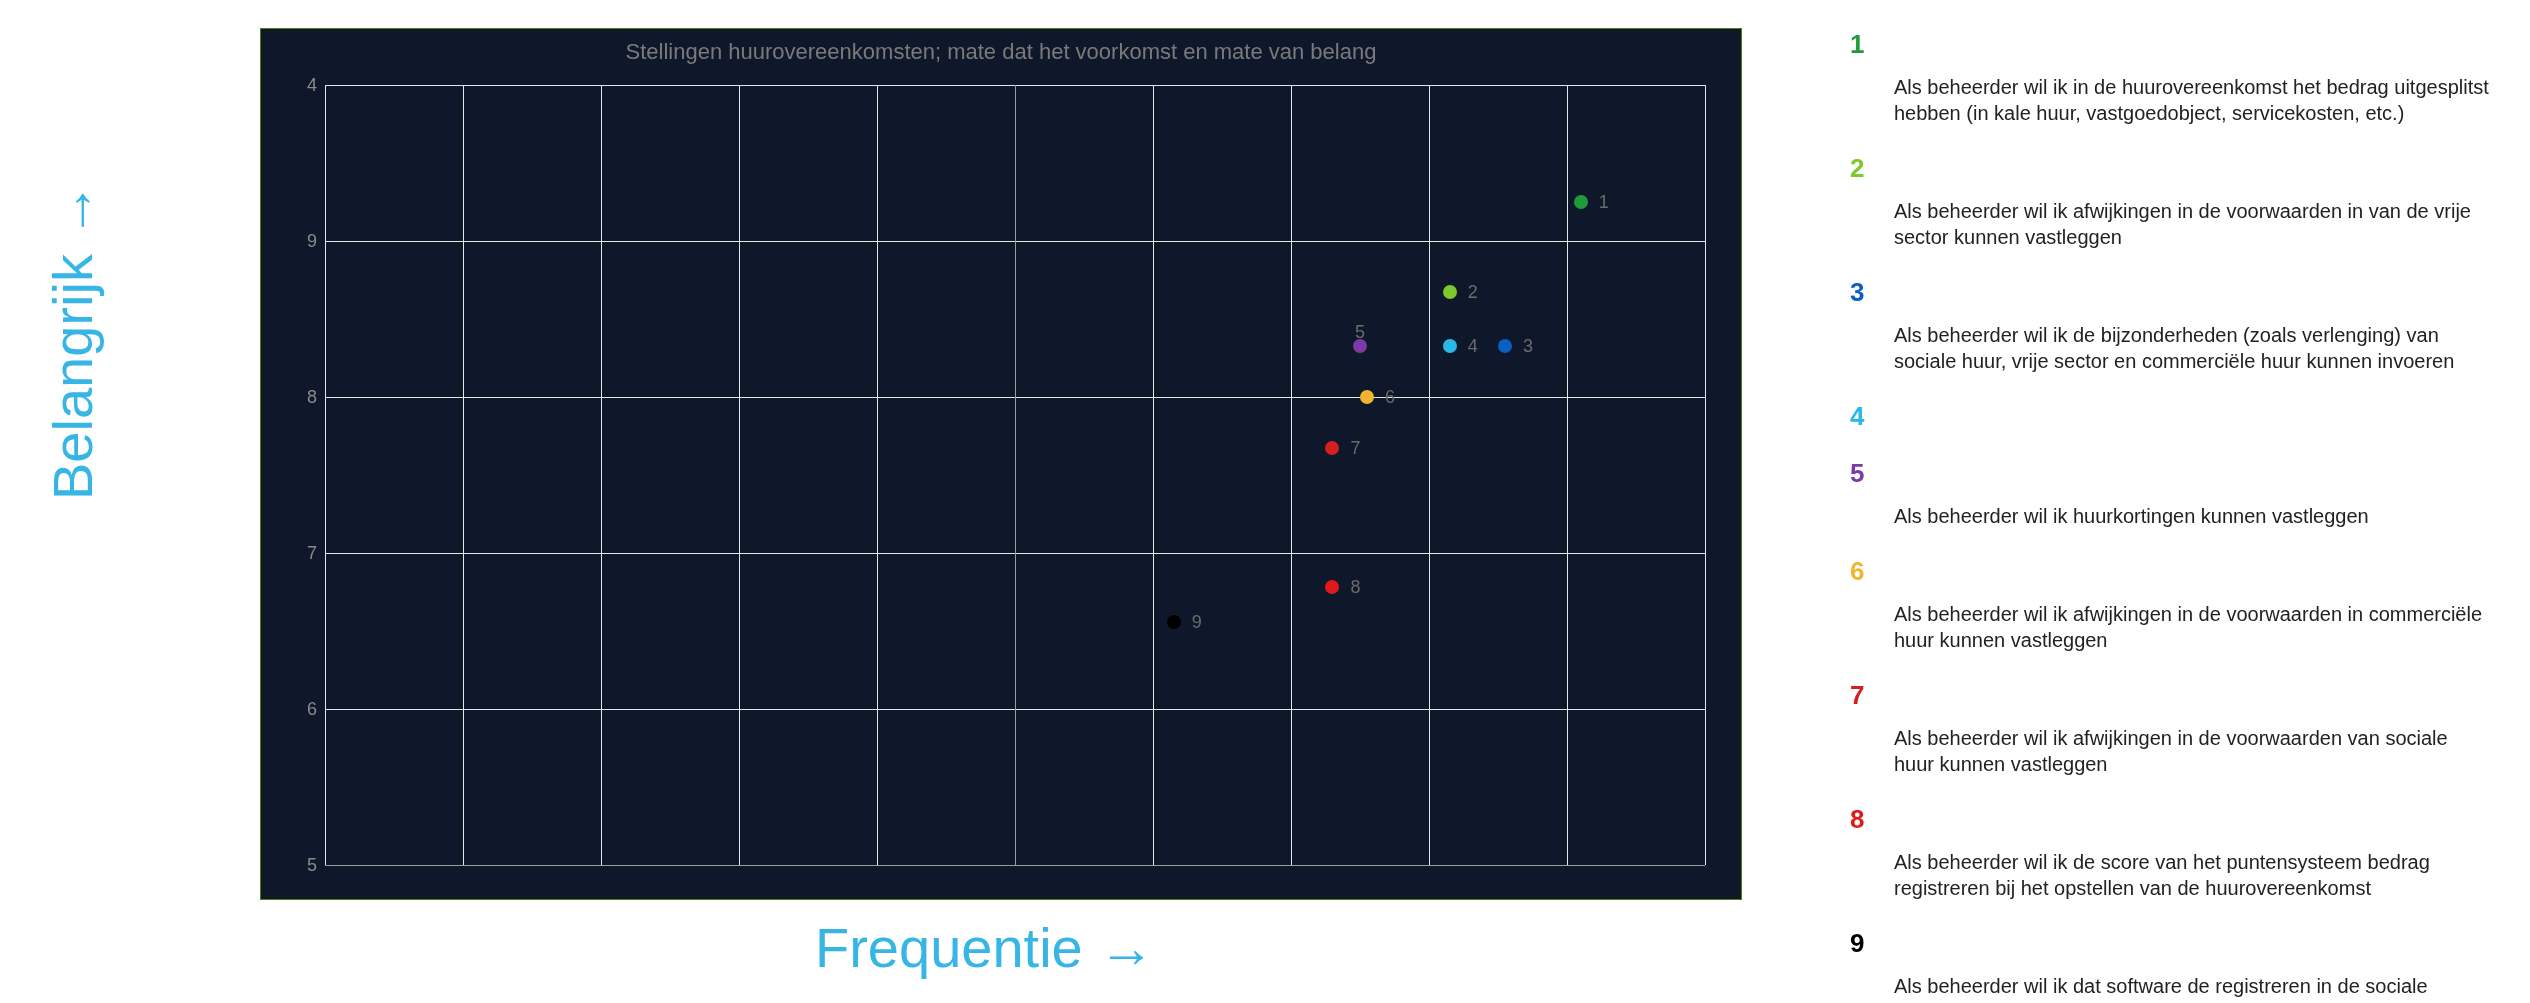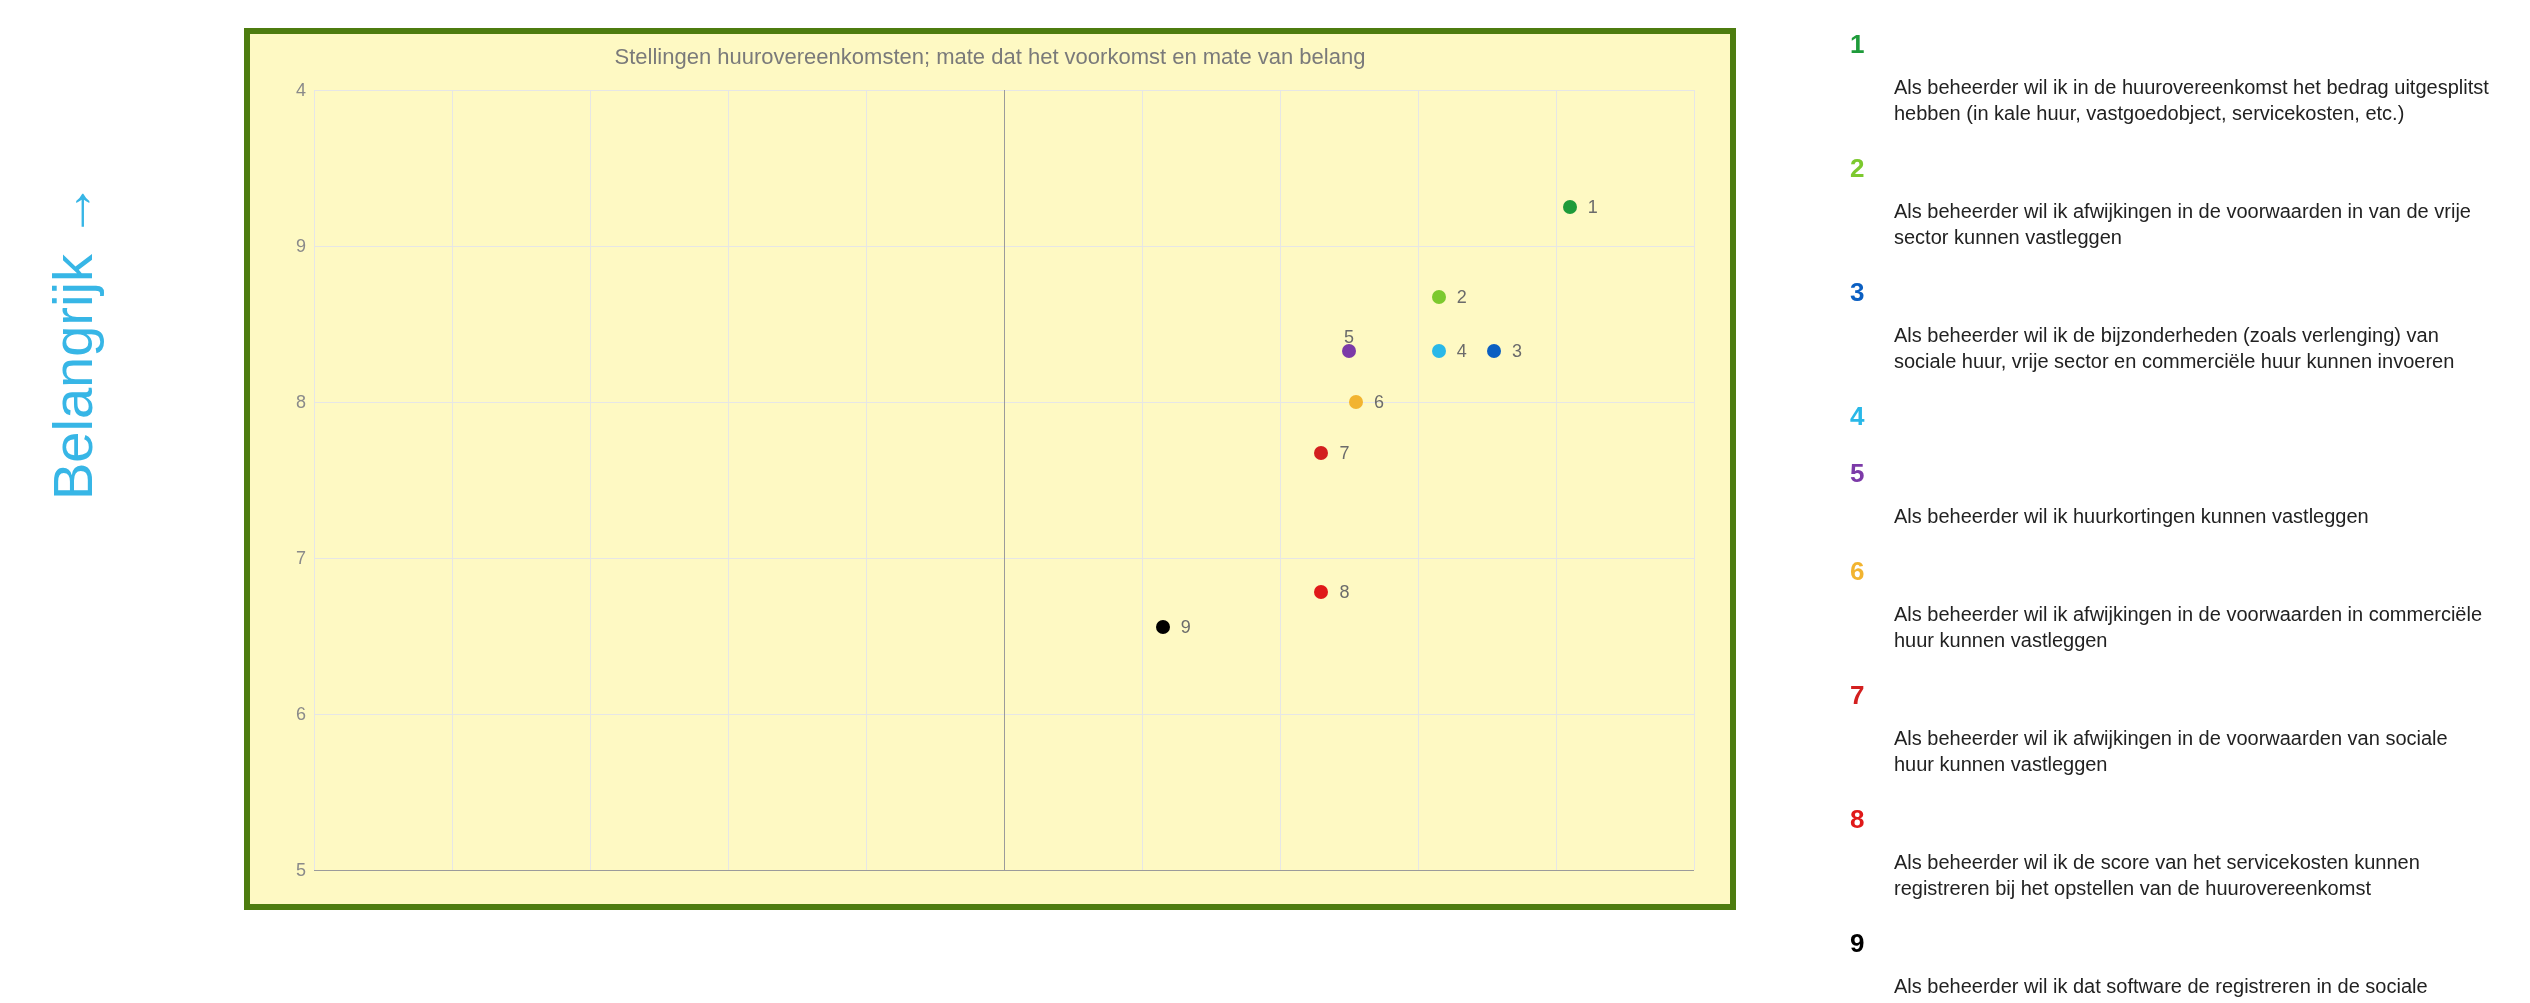--- a/index.html
+++ b/index.html
@@ -34,26 +34,26 @@
     top: 915px;
     color: #37b6e6;
     font-size: 56px;
     font-weight: 400;
     white-space: nowrap;
   }
 
   
   .chart {
     position: absolute;
-    left: 244px;
+    left: 260px;
     top: 28px;
     width: 1480px;
     height: 870px;
-    border: 6px solid #4d7c0f;
-    background: #fef9c3;
+    border: 1px solid #4d7c0f;
+    background: #0f172a;
   }
   .chart-title {
     position: absolute;
     left: 0;
     right: 0;
     top: 10px;
     text-align: center;
     font-size: 22px;
     color: #7a7a7a;
   }
@@ -129,20 +129,21 @@
     line-height: 1.3;
     margin-top: 44px;
   }
 </style>
 </head>
 <body>
 
 <div class="page">
 
   <div class="y-axis-label">Belangrijk →</div>
+  <div class="x-axis-label">Frequentie →</div>
 
   <div class="chart">
     <div class="chart-title">Stellingen huurovereenkomsten; mate dat het voorkomst en mate van belang</div>
     <div class="plot" id="plot">
         <div class="hline5" style="top: 780px;"></div>
         <div class="ytick" style="top: 780px;">5</div>
         <div class="hgrid" style="top: 624px;"></div>
         <div class="ytick" style="top: 624px;">6</div>
         <div class="hgrid" style="top: 468px;"></div>
         <div class="ytick" style="top: 468px;">7</div>
@@ -208,21 +209,21 @@
       <div class="legend-item">
         <div class="legend-num" style="color: rgb(242, 180, 48);">6</div>
         <div class="legend-text">Als beheerder wil ik afwijkingen in de voorwaarden in commerciële huur kunnen vastleggen</div>
       </div>
       <div class="legend-item">
         <div class="legend-num" style="color: rgb(211, 31, 31);">7</div>
         <div class="legend-text">Als beheerder wil ik afwijkingen in de voorwaarden van sociale huur kunnen vastleggen</div>
       </div>
       <div class="legend-item">
         <div class="legend-num" style="color: rgb(224, 25, 25);">8</div>
-        <div class="legend-text">Als beheerder wil ik de score van het servicekosten kunnen registreren bij het opstellen van de huurovereenkomst</div>
+        <div class="legend-text">Als beheerder wil ik de score van het puntensysteem bedrag registreren bij het opstellen van de huurovereenkomst</div>
       </div>
       <div class="legend-item">
         <div class="legend-num" style="color: rgb(0, 0, 0);">9</div>
         <div class="legend-text">Als beheerder wil ik dat software de registreren in de sociale huurovereenkomst suggereert</div>
       </div>
     </div>
 
 </div>
 
 </body></html>

